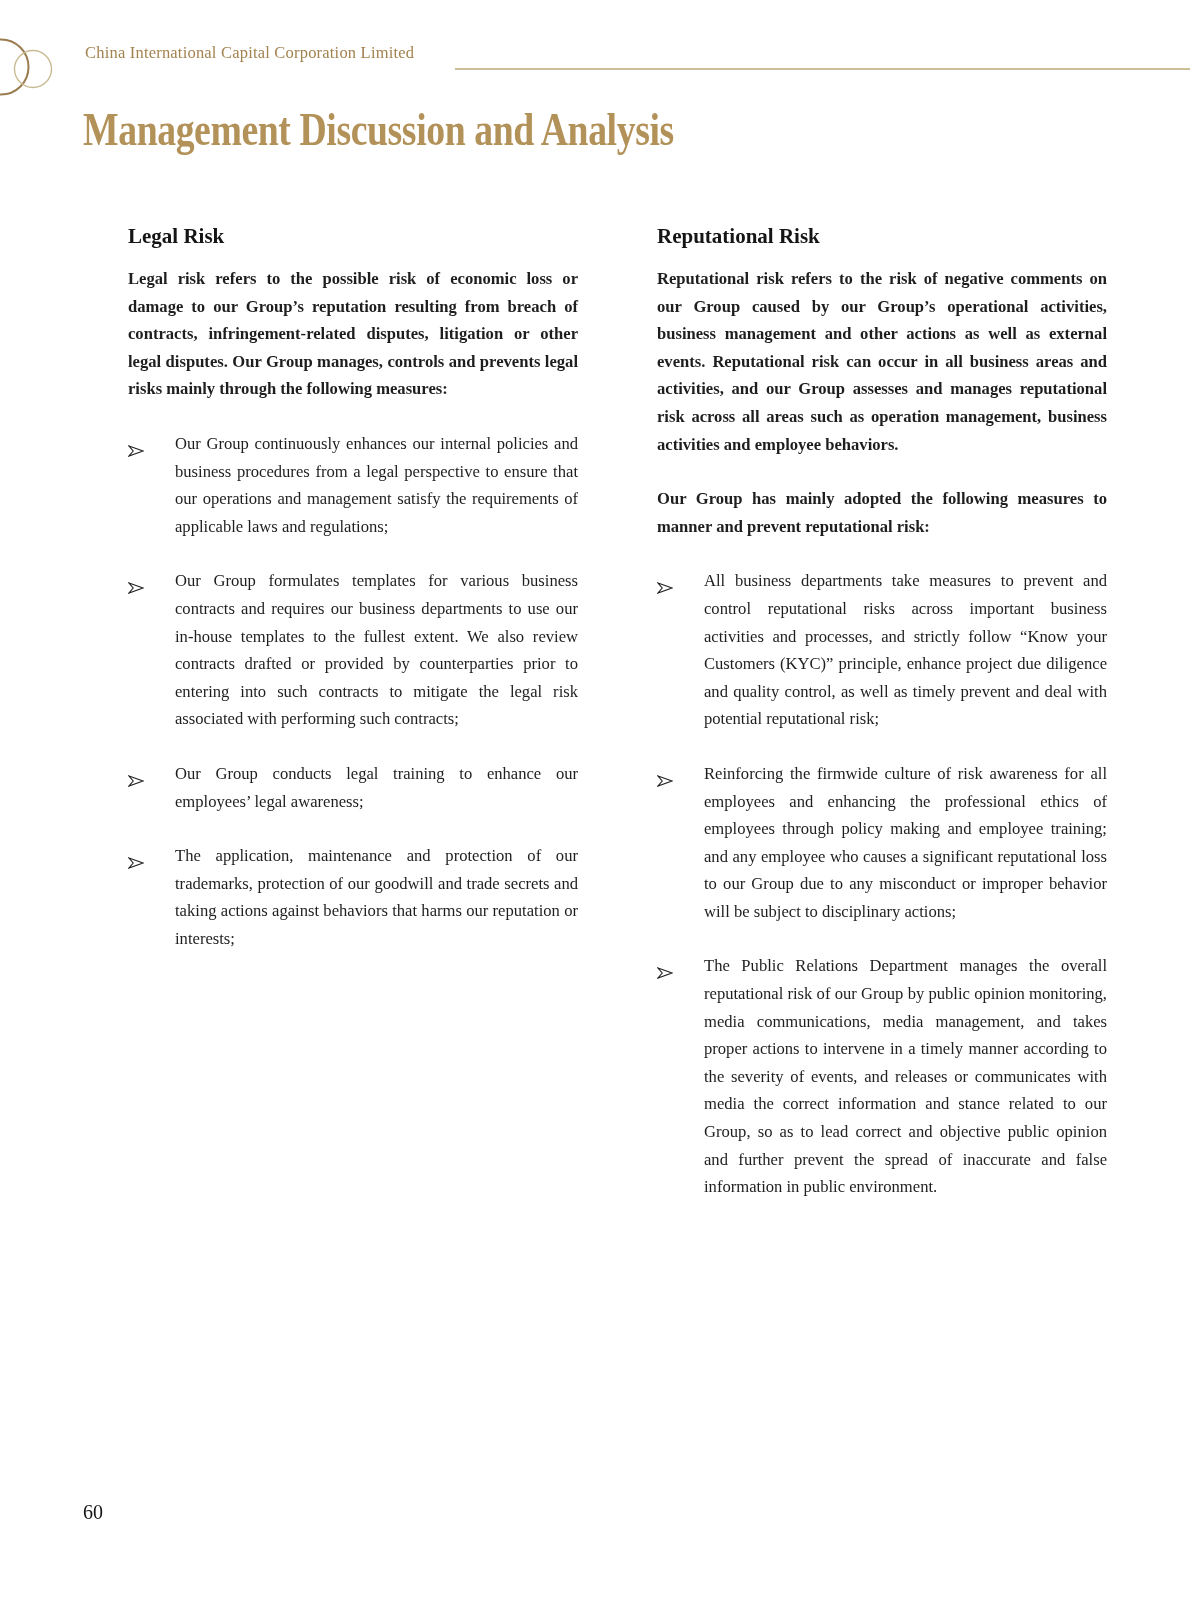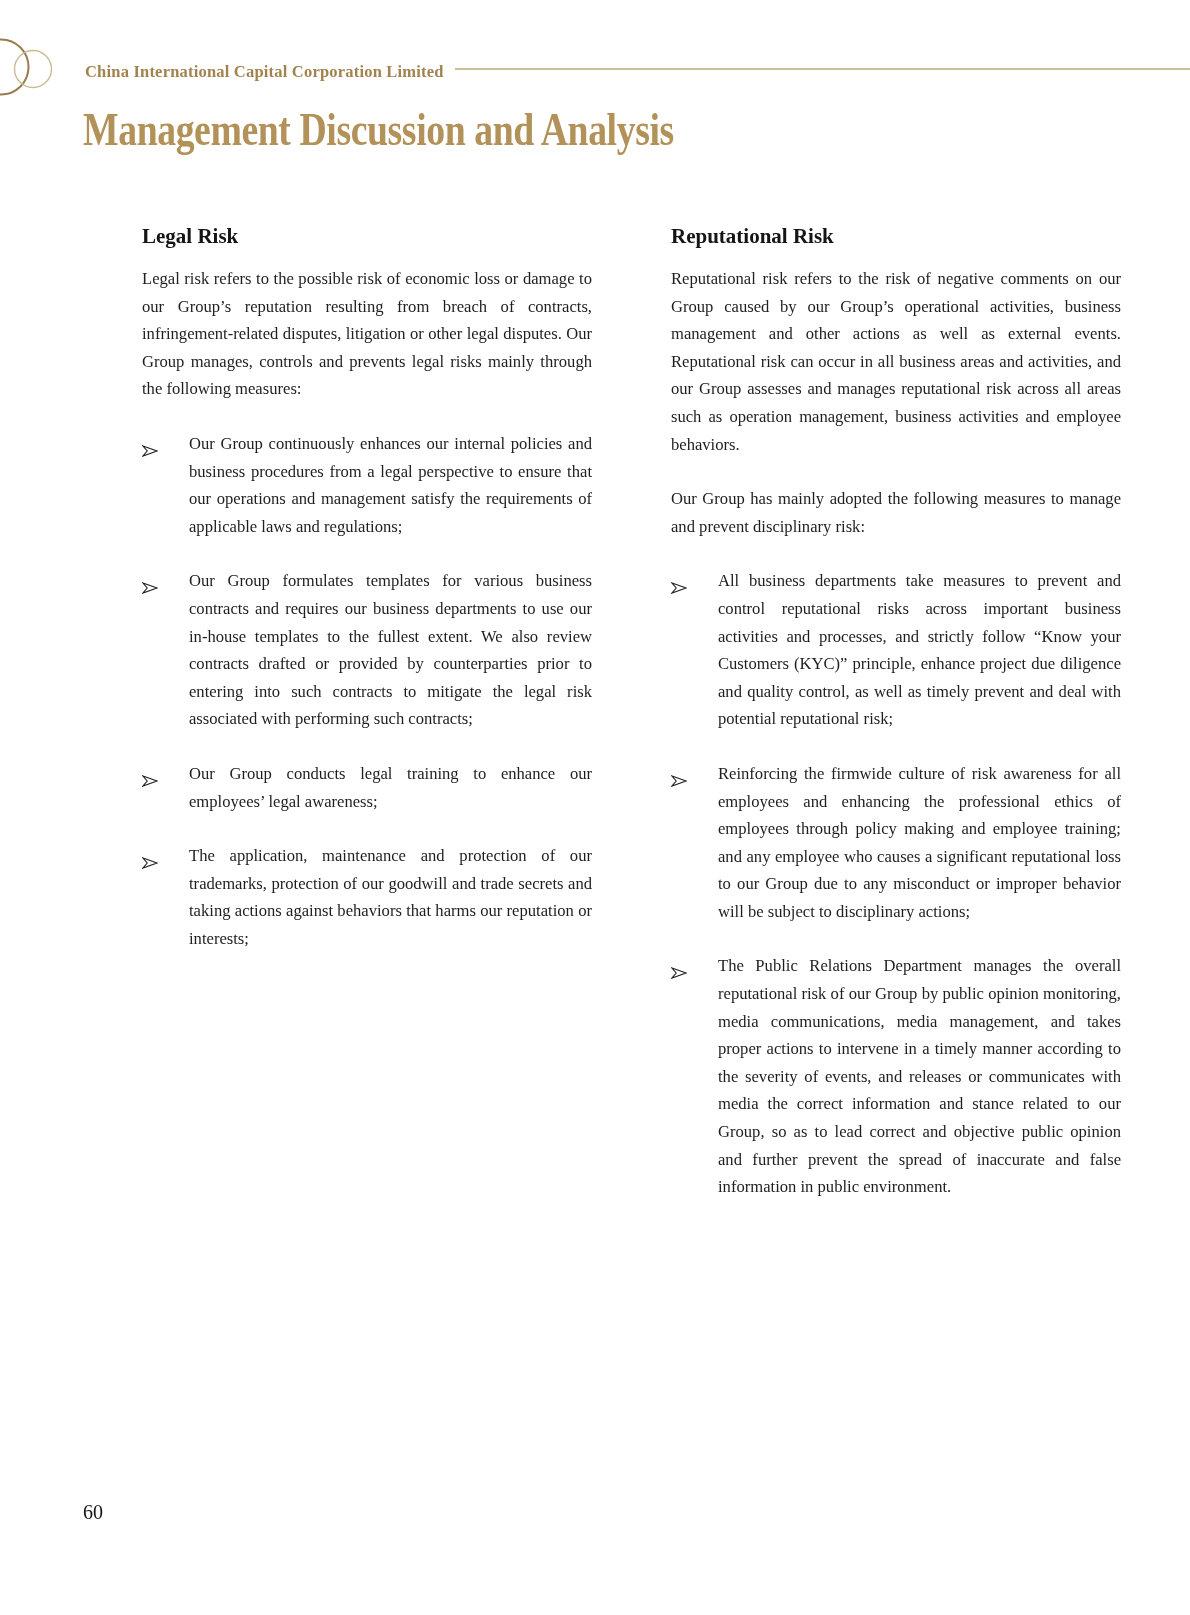--- a/index.html
+++ b/index.html
@@ -7,46 +7,46 @@
     position:relative;
     width:1190px; height:1615px;
     background:#ffffff;
     overflow:hidden;
     font-family:"Liberation Serif","DejaVu Serif",serif;
     color:#1e1e1e;
   }
   
   .logo { position:absolute; left:-27px; top:30px; }
   .company-name {
-    position:absolute; left:85px; top:62px;
-    font-size:16.5px; font-weight:bold; letter-spacing:.2px;
+    position:absolute; left:85px; top:43px;
+    font-size:16.5px; font-weight:normal; letter-spacing:.2px;
     color:#a2834f; white-space:nowrap;
   }
   .header-rule {
     position:absolute; left:455px; right:0; top:68px;
     height:1.5px; background:#cbbf97;
   }
   
   .doc-title {
     position:absolute; left:83px; top:103px;
     font-size:46px; font-weight:bold; letter-spacing:-.5px;
     color:#b3925a; white-space:nowrap;
     transform:scaleX(.82); transform-origin:left top;
   }
   
   .columns {
-    position:absolute; left:142px; top:224px; width:979px;
+    position:absolute; left:128px; top:224px; width:979px;
     display:flex; gap:79px;
   }
   .col { width:450px; font-size:16.6px; line-height:27.6px; text-align:justify; }
   .col h2 {
     margin:0 0 16px 0; font-size:21px; line-height:25px;
     font-weight:bold; color:#151515; text-align:left;
   }
-  .col p { margin:12px 0 27px 0; }
+  .col p { margin:12px 0 27px 0;font-weight:bold; }
   .col p.last { margin-bottom:0; }
   .bullet { display:flex; margin:0 0 27px 0; }
   .bullet.last { margin-bottom:13px; }
   .bullet-marker { flex:0 0 47px; padding-top:8px; }
   .bullet-text { flex:1; }
   
   .page-number {
     position:absolute; left:83px; top:1501px;
     font-size:20px; font-weight:normal; color:#151515;
   }
@@ -102,21 +102,21 @@
             </svg>
         </span>
         <span class="bullet-text">The application, maintenance and protection of our trademarks, protection of our goodwill and trade secrets and taking actions against behaviors that harms our reputation or interests;</span>
       </div>
 
     </section>
 
     <section class="col">
       <h2>Reputational Risk</h2>
       <p>Reputational risk refers to the risk of negative comments on our Group caused by our Group’s operational activities, business management and other actions as well as external events. Reputational risk can occur in all business areas and activities, and our Group assesses and manages reputational risk across all areas such as operation management, business activities and employee behaviors.</p>
-      <p>Our Group has mainly adopted the following measures to manage and prevent disciplinary risk:</p>
+      <p>Our Group has mainly adopted the following measures to manner and prevent reputational risk:</p>
 
       <div class="bullet">
         <span class="bullet-marker">
           <svg width="16" height="12" viewBox="0 0 16 12">
               <path d="M1 1 L15 6 L1 11 L5.2 6 Z" fill="#ffffff" stroke="#222222" stroke-width="1.1" stroke-linejoin="miter"></path>
             </svg>
         </span>
         <span class="bullet-text">All business departments take measures to prevent and control reputational risks across important business activities and processes, and strictly follow “Know your Customers (KYC)” principle, enhance project due diligence and quality control, as well as timely prevent and deal with potential reputational risk;</span>
       </div>
       <div class="bullet">

